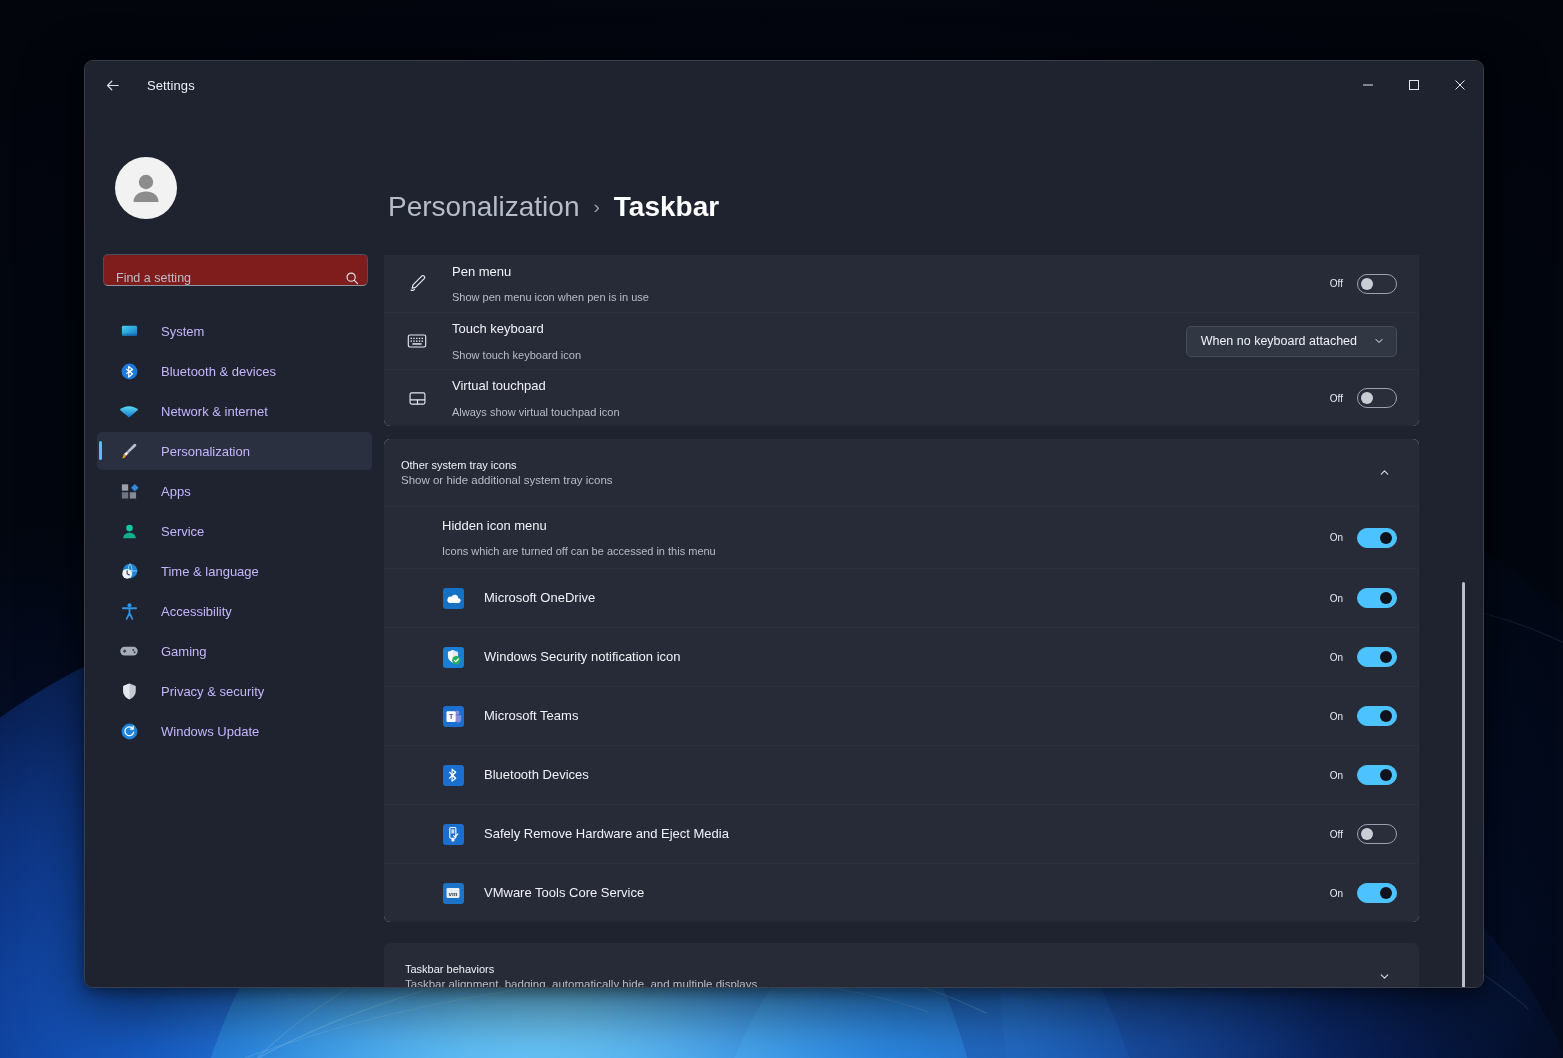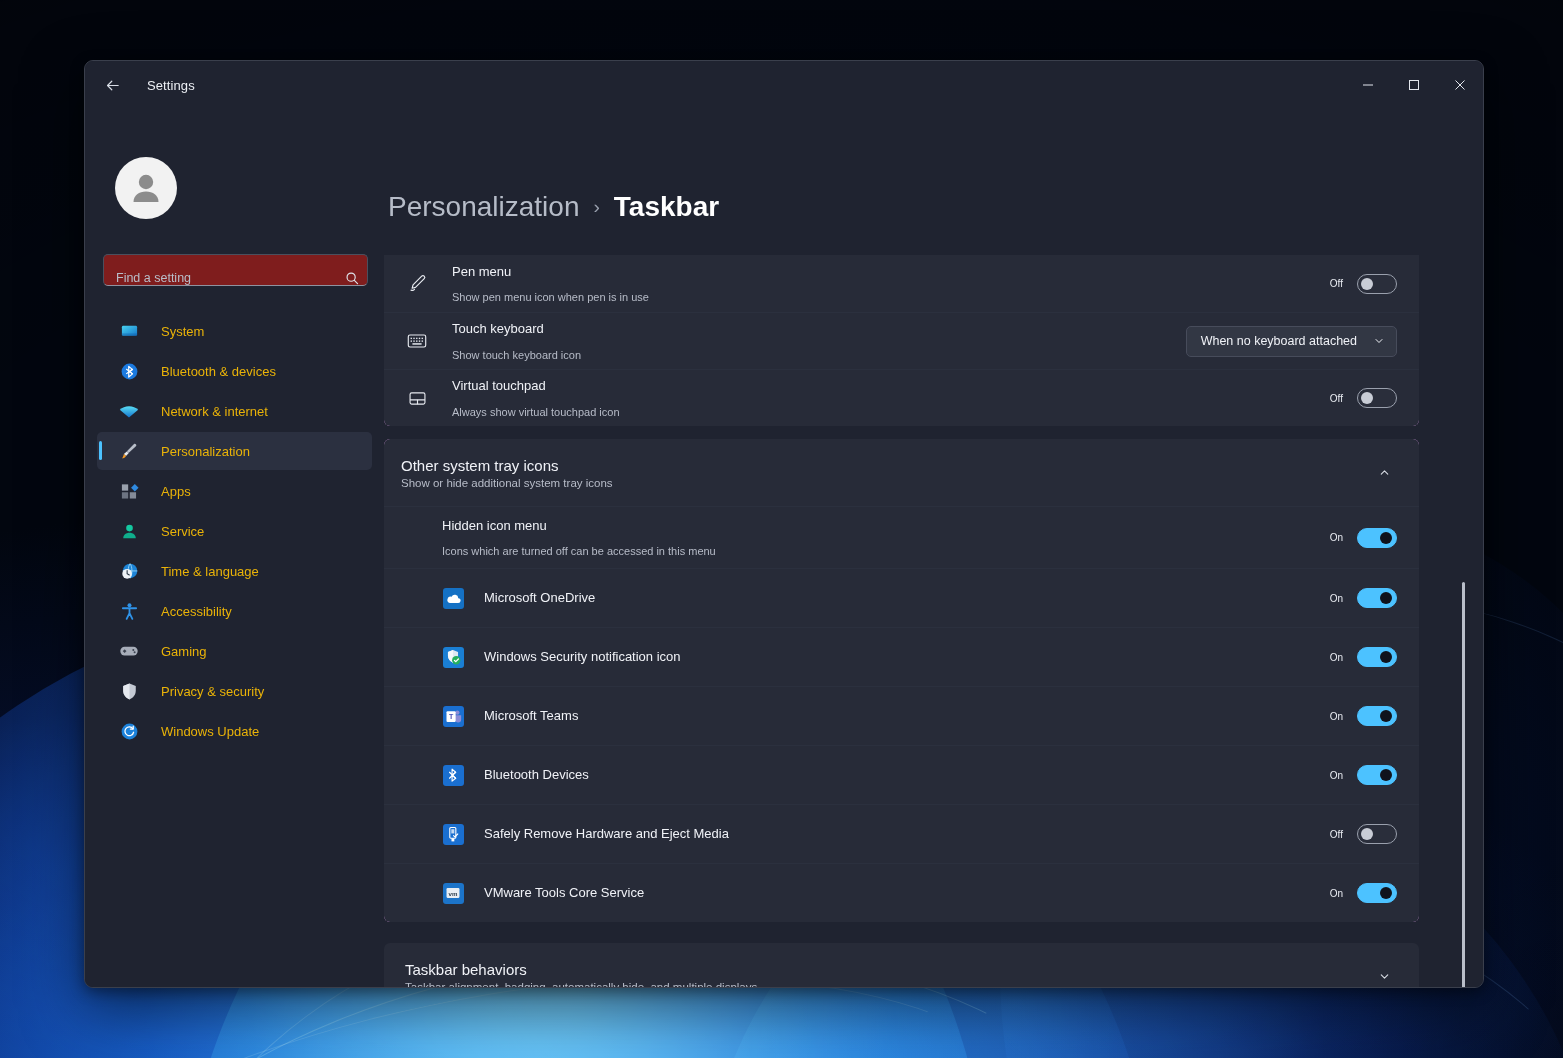--- a/index.html
+++ b/index.html
@@ -162,21 +162,21 @@
 
   .nav { margin-top: 26px; }
   .nav-item {
     position: relative;
     height: 38px;
     display: flex;
     align-items: center;
     border-radius: 5px;
     padding-left: 22px;
     margin-bottom: 2px;
-    color: #eab308;
+    color: #c4b5fd;
     font-size: 13px;
   }
   .nav-item.selected { background: #2b3040; }
   .nav-item.selected::before {
     content: "";
     position: absolute;
     left: 2px; top: 9px;
     width: 3px; height: 19px;
     border-radius: 2px;
     background: #4cc2ff;
@@ -282,21 +282,21 @@
 
   
   .section-head {
     display: flex;
     align-items: center;
     padding: 0 22px 0 17px;
     min-height: 67px;
     background: #272b38;
   }
   .sh-text { flex: 1; }
-  .sh-title { font-size: 15px; color: #f0f2f7; }
+  .sh-title { font-size: 11px; color: #f0f2f7; }
   .sh-sub { font-size: 11.5px; color: #b7bcc8; margin-top: 3px; }
   .chev { color: #d7dbe3; display: flex; align-items: center; justify-content: center; width: 26px; height: 26px; }
 
   .subrow { padding-left: 58px; }
   .subrow .row-ico.app { margin-right: 20px; }
 
   
   .scrollbar-track {
     position: absolute;
     right: 14px;

